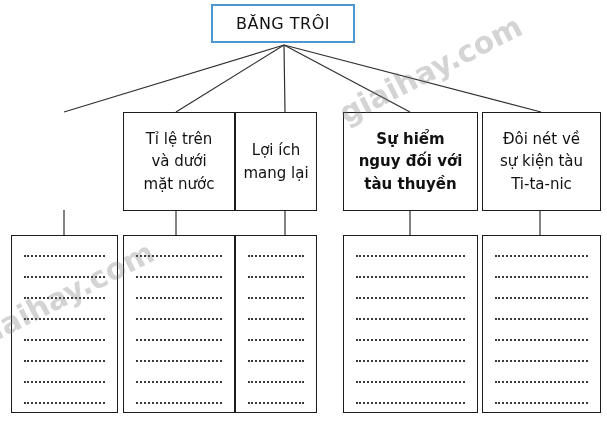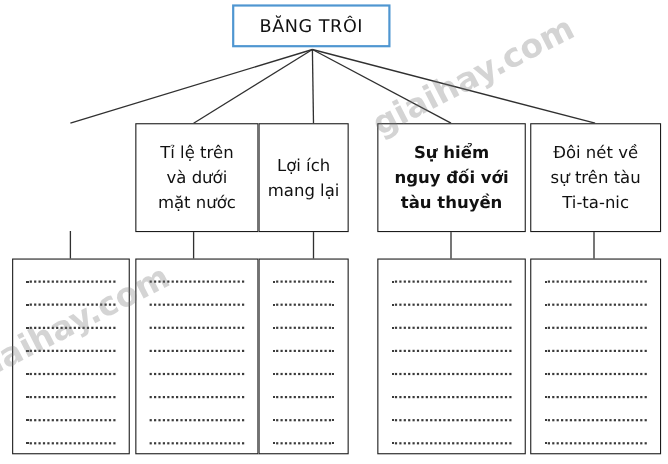--- a/index.html
+++ b/index.html
@@ -110,21 +110,21 @@
     <span class="label-text">Lợi ích
 mang lại</span>
   </div>
   <div class="topic-box c4">
     <span class="label-text">Sự hiểm
 nguy đối với
 tàu thuyền</span>
   </div>
   <div class="topic-box c5">
     <span class="label-text">Đôi nét về
-sự trên tàu
+sự kiện tàu
 Ti-ta-nic</span>
   </div>
 
   <div class="answer-box c1">
     <div class="lines">
         <div class="dline"></div>
         <div class="dline"></div>
         <div class="dline"></div>
         <div class="dline"></div>
         <div class="dline"></div>

